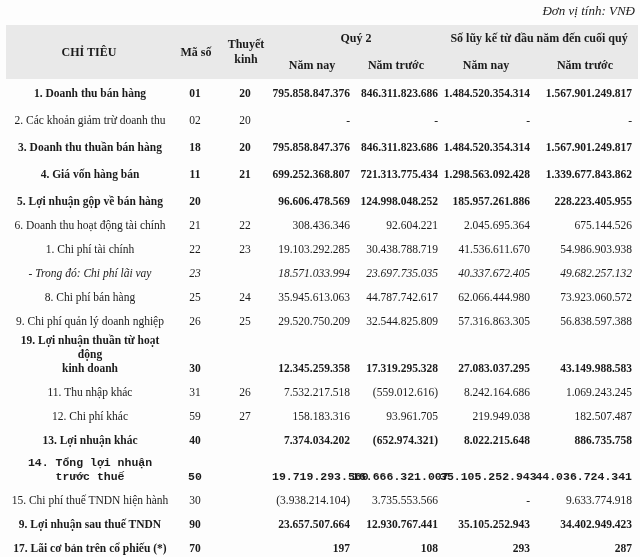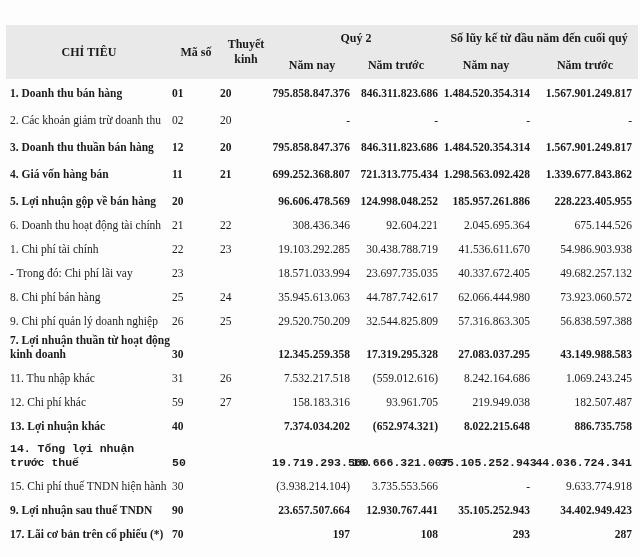--- a/index.html
+++ b/index.html
@@ -41,36 +41,37 @@
   thead tr.sub-row th { height: 28px; }
   tbody td {
     font-size: 11.5px;
     vertical-align: bottom;
     padding: 0 2px 5px 0;
     height: 24px;
     line-height: 1.2;
   }
   tbody tr.tall td { height: 27px; }
   .c-label {
-    text-align: left;
+    text-align: center;
     padding-left: 4px;
     white-space: pre-line;
   }
-  .c-center { text-align: left; }
+  .c-center { text-align: center; }
   .c-num { text-align: right; white-space: nowrap; }
   .c-last { padding-right: 6px; }
   tr.bold td { font-weight: bold; }
-  tr.italic td { }
+  tr.italic td { font-style: italic; }
   tr.gap-above td { height: 36px; font-family: Liberation Mono, monospace; }
 </style>
 </head>
 <body>
 
 <div class="page">
 
+  <div class="unit-note">Đơn vị tính: VNĐ</div>
 
   <table class="report">
     <colgroup>
       <col style="width:166px">
       <col style="width:48px">
       <col style="width:52px">
       <col style="width:80px">
       <col style="width:88px">
       <col style="width:92px">
       <col style="width:106px">
@@ -104,21 +105,21 @@
       <td class="c-label">2. Các khoản giảm trừ doanh thu</td>
       <td class="c-center">02</td>
       <td class="c-center">20</td>
       <td class="c-num">-</td>
       <td class="c-num">-</td>
       <td class="c-num">-</td>
       <td class="c-num c-last">-</td>
     </tr>
         <tr class="bold tall">
       <td class="c-label">3. Doanh thu thuần bán hàng</td>
-      <td class="c-center">12</td>
+      <td class="c-center">18</td>
       <td class="c-center">20</td>
       <td class="c-num">795.858.847.376</td>
       <td class="c-num">846.311.823.686</td>
       <td class="c-num">1.484.520.354.314</td>
       <td class="c-num c-last">1.567.901.249.817</td>
     </tr>
         <tr class="bold tall">
       <td class="c-label">4. Giá vốn hàng bán</td>
       <td class="c-center">11</td>
       <td class="c-center">21</td>
@@ -175,21 +176,21 @@
         <tr>
       <td class="c-label">9. Chi phí quản lý doanh nghiệp</td>
       <td class="c-center">26</td>
       <td class="c-center">25</td>
       <td class="c-num">29.520.750.209</td>
       <td class="c-num">32.544.825.809</td>
       <td class="c-num">57.316.863.305</td>
       <td class="c-num c-last">56.838.597.388</td>
     </tr>
         <tr class="bold">
-      <td class="c-label">7. Lợi nhuận thuần từ hoạt động
+      <td class="c-label">19. Lợi nhuận thuần từ hoạt động
 kinh doanh</td>
       <td class="c-center">30</td>
       <td class="c-center"></td>
       <td class="c-num">12.345.259.358</td>
       <td class="c-num">17.319.295.328</td>
       <td class="c-num">27.083.037.295</td>
       <td class="c-num c-last">43.149.988.583</td>
     </tr>
         <tr>
       <td class="c-label">11. Thu nhập khác</td>

